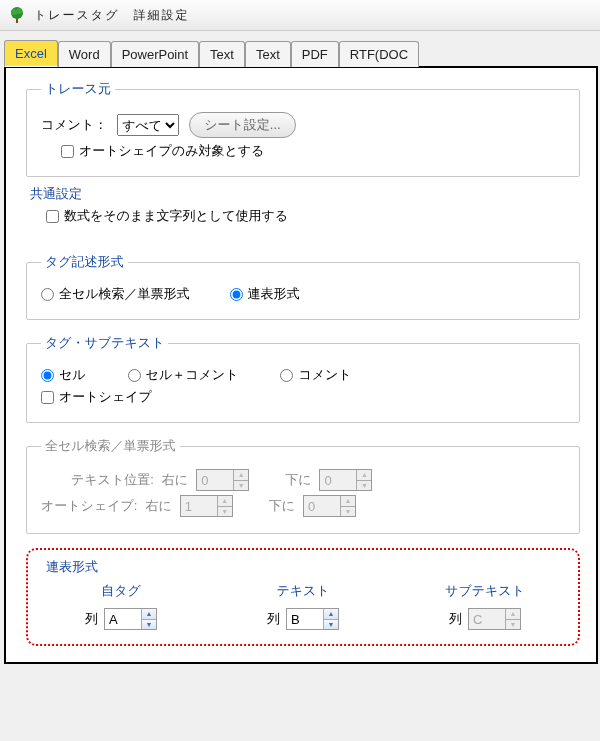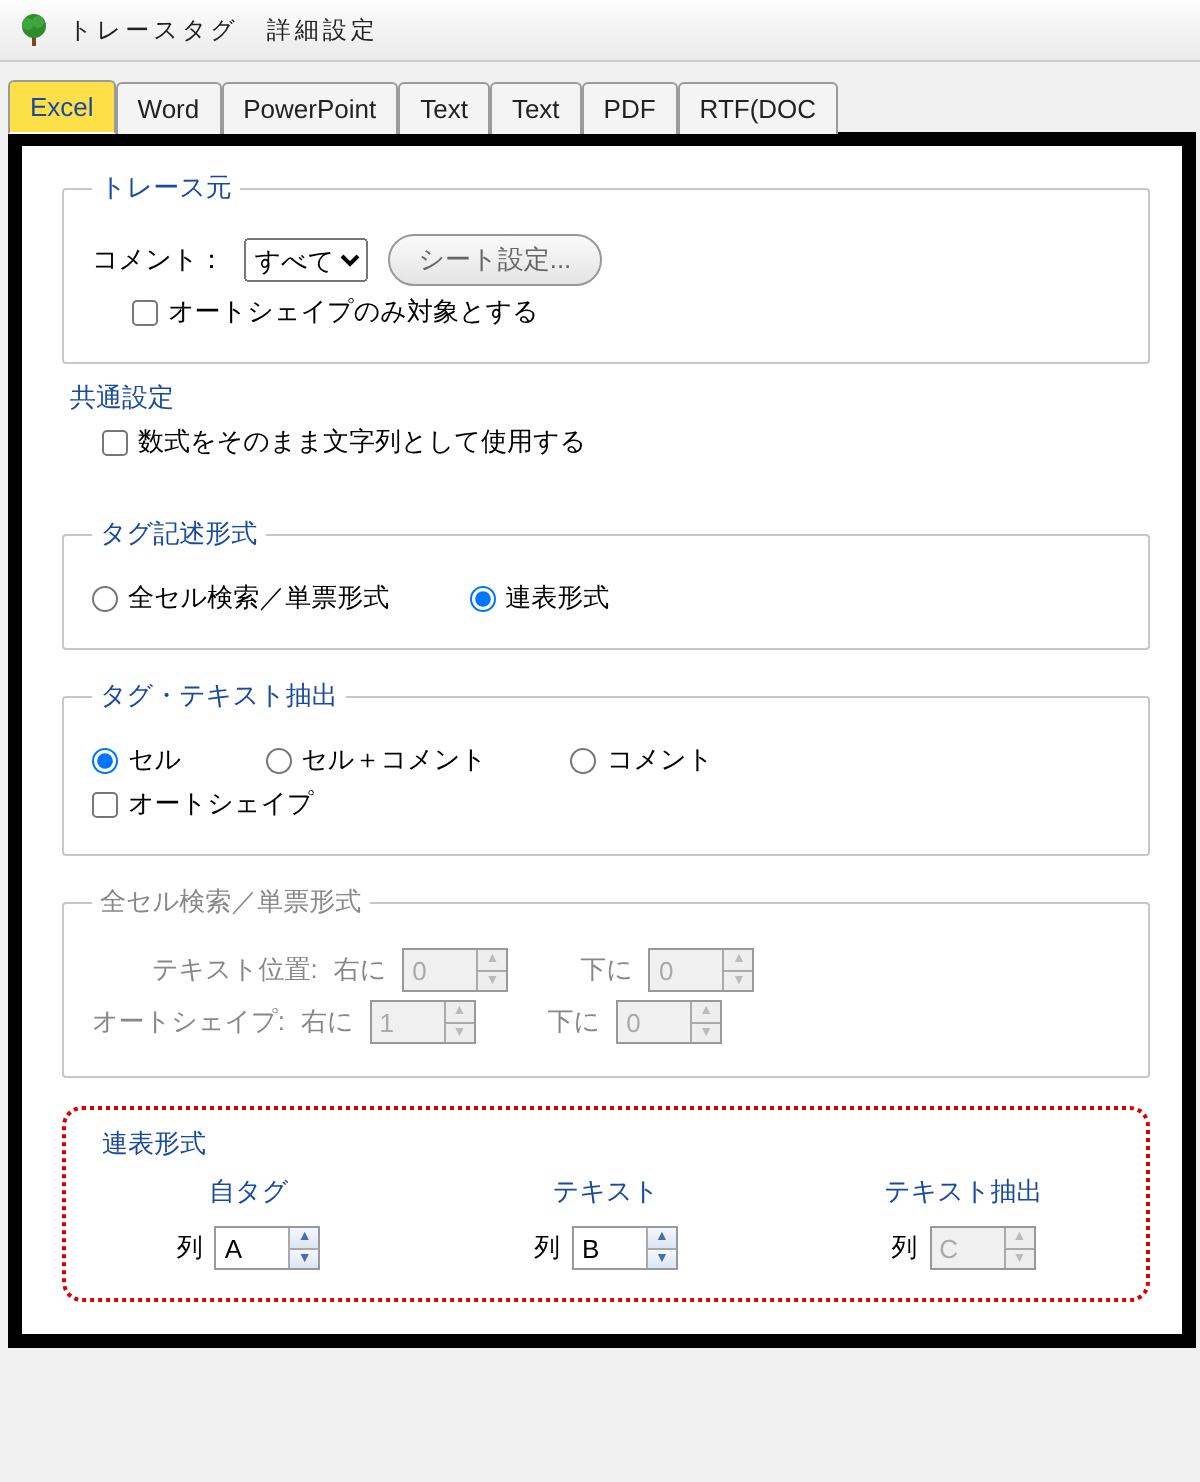--- a/index.html
+++ b/index.html
@@ -47,21 +47,21 @@
     top: 1px;
   }
   .tab.active {
     background: #fde047;
     border-bottom: 1px solid #fff;
     z-index: 2;
     color: #1a4aa0;
   }
   .panel {
     background: #fff;
-    border: 7px solid #000000;
+    border: 2px solid #000000;
     margin: 0 2px 0 4px;
     padding: 12px 16px 16px 20px;
   }
   fieldset {
     border: 1px solid #c8c8c8;
     border-radius: 2px;
     margin: 0 0 14px 0;
     padding: 10px 14px 12px 14px;
   }
   fieldset legend {
@@ -196,21 +196,21 @@
         <span>全セル検索／単票形式</span>
       </label>
       <label>
         <input type="radio" name="tagfmt" checked="" style="">
         <span>連表形式</span>
       </label>
     </div>
   </fieldset>
 
   <fieldset>
-    <legend>タグ・テキスト抽出</legend>
+    <legend>タグ・サブテキスト</legend>
     <div class="row" style="gap:42px;">
       <label>
         <input type="radio" name="ext" checked="" style="">
         <span>セル</span>
       </label>
       <label>
         <input type="radio" name="ext" style="">
         <span>セル＋コメント</span>
       </label>
       <label>
@@ -268,21 +268,21 @@
           </span>
       </span>
     </div>
   </fieldset>
 
   <div class="highlight-box">
     <div style="color:#1a4aa0;margin-bottom:6px;margin-left:4px;">連表形式</div>
     <div class="col3">
       <div class="colh">自タグ</div>
       <div class="colh">テキスト</div>
-      <div class="colh">テキスト抽出</div>
+      <div class="colh">サブテキスト</div>
     </div>
     <div class="col3">
       <div class="colc">
         <span>列</span>
         <span class="spinner-wrap">
           <input value="A" style="">
           <span class="spinner-btns">
               <div>▲</div>
               <div>▼</div>
             </span>

